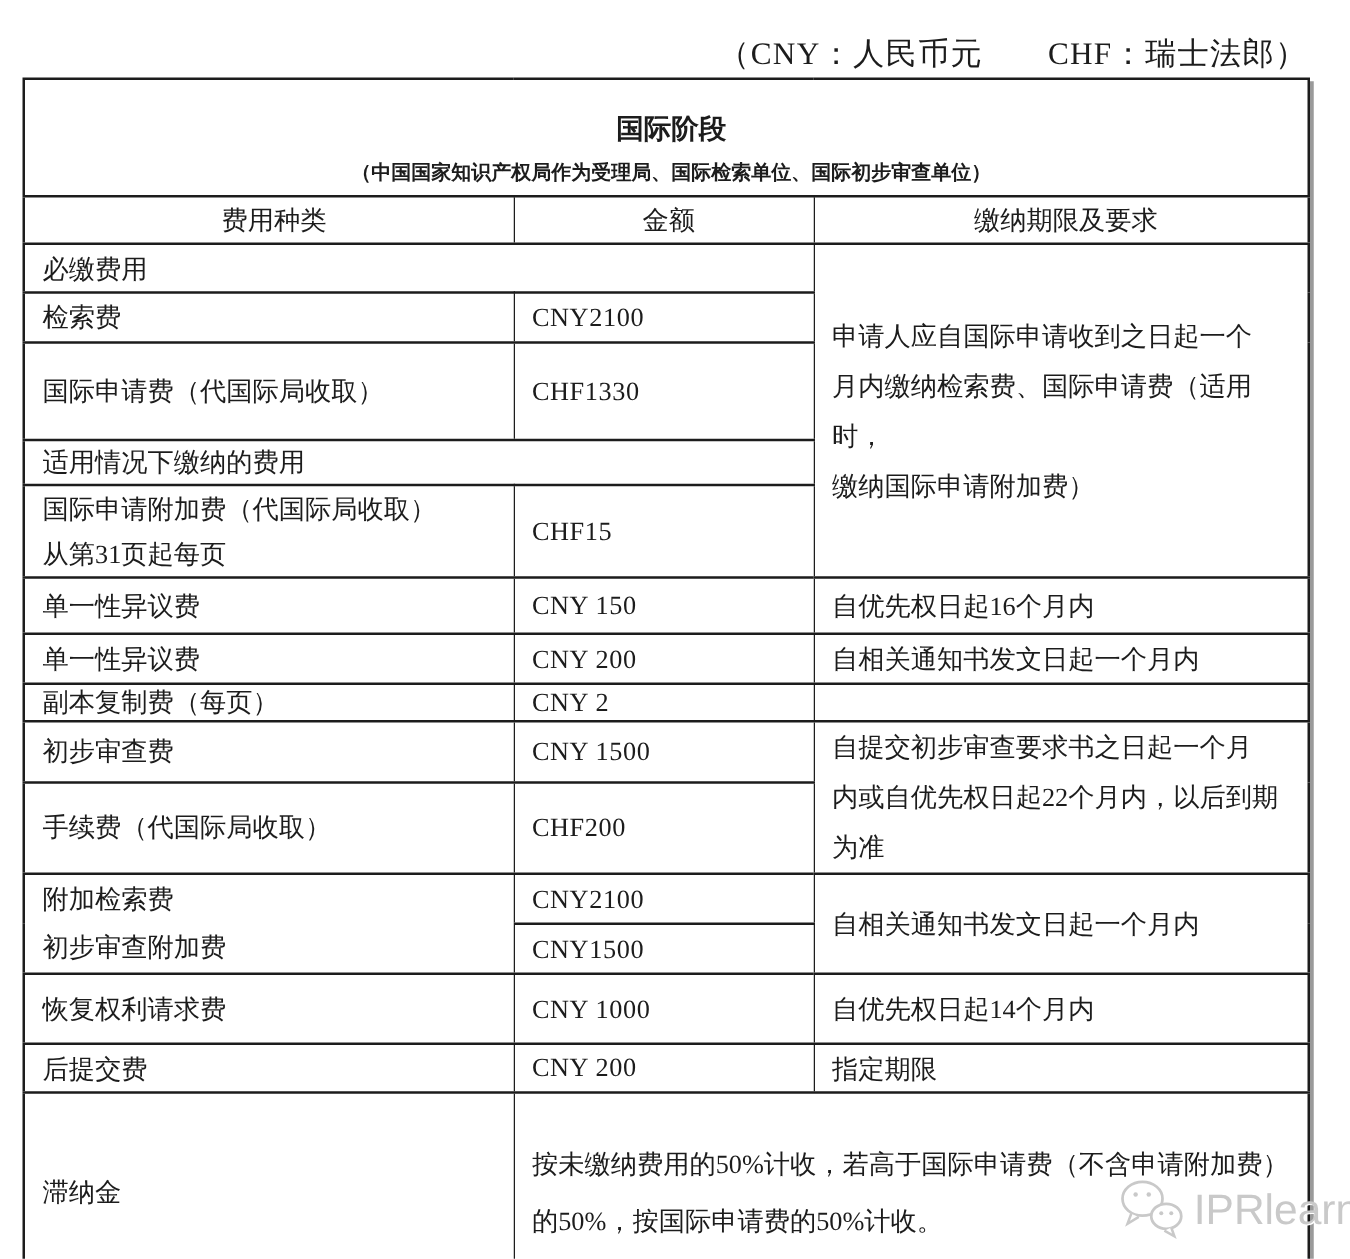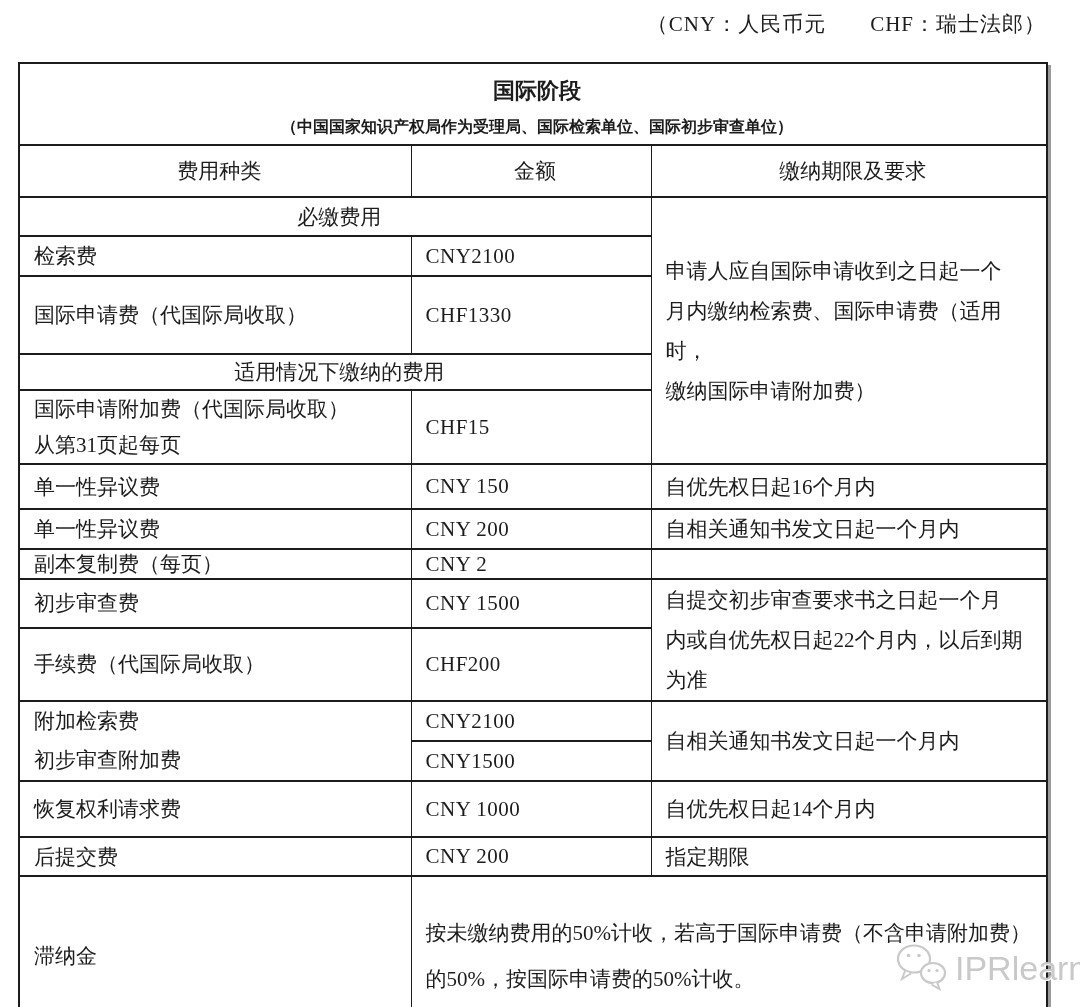--- a/index.html
+++ b/index.html
@@ -2,41 +2,41 @@
 <html><head>
 <meta charset="utf-8">
 <style>
   html,body{margin:0;padding:0;}
   body{
     width:1080px;height:1007px;position:relative;background:#ffffff;
     font-family:"Liberation Serif","DejaVu Serif",serif;color:#1c1c1c;
     overflow:hidden;
   }
   .note{
-    position:absolute;top:10px;right:34px;font-size:21px;letter-spacing:1px;
+    position:absolute;top:26px;right:34px;font-size:25px;letter-spacing:1px;
     white-space:nowrap;
   }
   table.fee-table{
     position:absolute;left:18px;top:62px;width:1028px;
     border-collapse:collapse;table-layout:fixed;
     border:2px solid #1c1c1c;
     box-shadow:3px 3px 0 #9a9a9a;
     background:#fff;
   }
   .fee-table td{
     border-top:2px solid #1c1c1c;border-bottom:2px solid #1c1c1c;
     border-left:1px solid #1c1c1c;border-right:1px solid #1c1c1c;
     font-size:21px;vertical-align:middle;
     padding:0 6px 0 14px;overflow:hidden;
   }
   .title-cell{text-align:center;font-weight:bold;padding:0;}
-  .title-cell .t1{font-size:22px;line-height:38px;padding-top:8px;}
+  .title-cell .t1{font-size:22px;line-height:38px;padding-top:20px;}
   .title-cell .t2{font-size:16px;line-height:34px;}
   .hd{text-align:center;padding:0;}
-  .sec{text-align:center;padding:0;}
+  .sec{text-align:left;padding:0;}
   .amt{padding-left:18px;font-size:20px;letter-spacing:0.5px;margin-top:12px;}
   .pre{white-space:pre-line;}
   .nm2{line-height:36px;}
   .block{white-space:pre-line;line-height:40px;padding-left:15px;}
   .two-line div{line-height:39px;}
   .rule{white-space:pre-line;line-height:46px;padding-left:15px;}
   .watermark{
     position:absolute;left:893px;top:940px;display:flex;align-items:center;
     color:#c9c9c9;z-index:5;
   }
@@ -60,21 +60,21 @@
     </colgroup>
 
   <tbody>
       <tr style="height:78px">
     <td colspan="3" class="title-cell">
       <div class="t1">国际阶段</div>
       <div class="t2">（中国国家知识产权局作为受理局、国际检索单位、国际初步审查单位）</div>
     </td>
   </tr>
 
-  <tr style="height:52px">
+  <tr style="height:38px">
     <td class="hd">费用种类</td>
     <td class="hd">金额</td>
     <td class="hd">缴纳期限及要求</td>
   </tr>
 
   <tr style="height:39px">
     <td colspan="2" class="sec">必缴费用</td>
     <td rowspan="5" class="block">申请人应自国际申请收到之日起一个
 月内缴纳检索费、国际申请费（适用时，
 缴纳国际申请附加费）</td>

